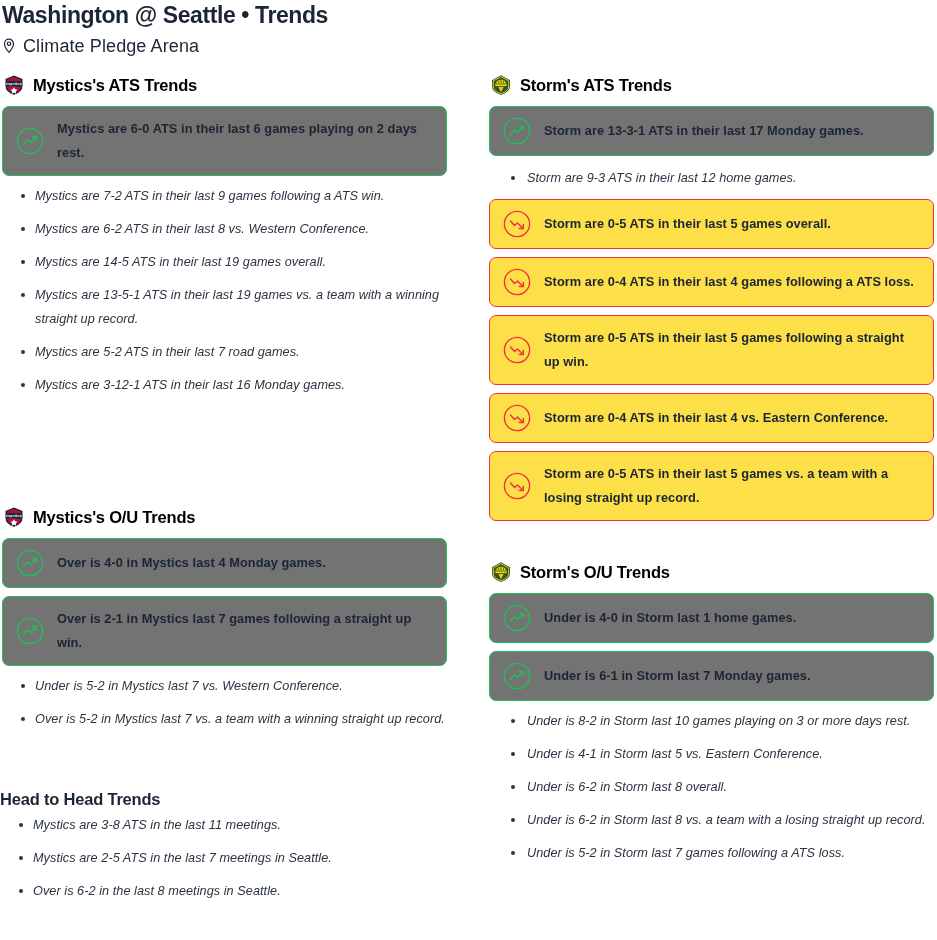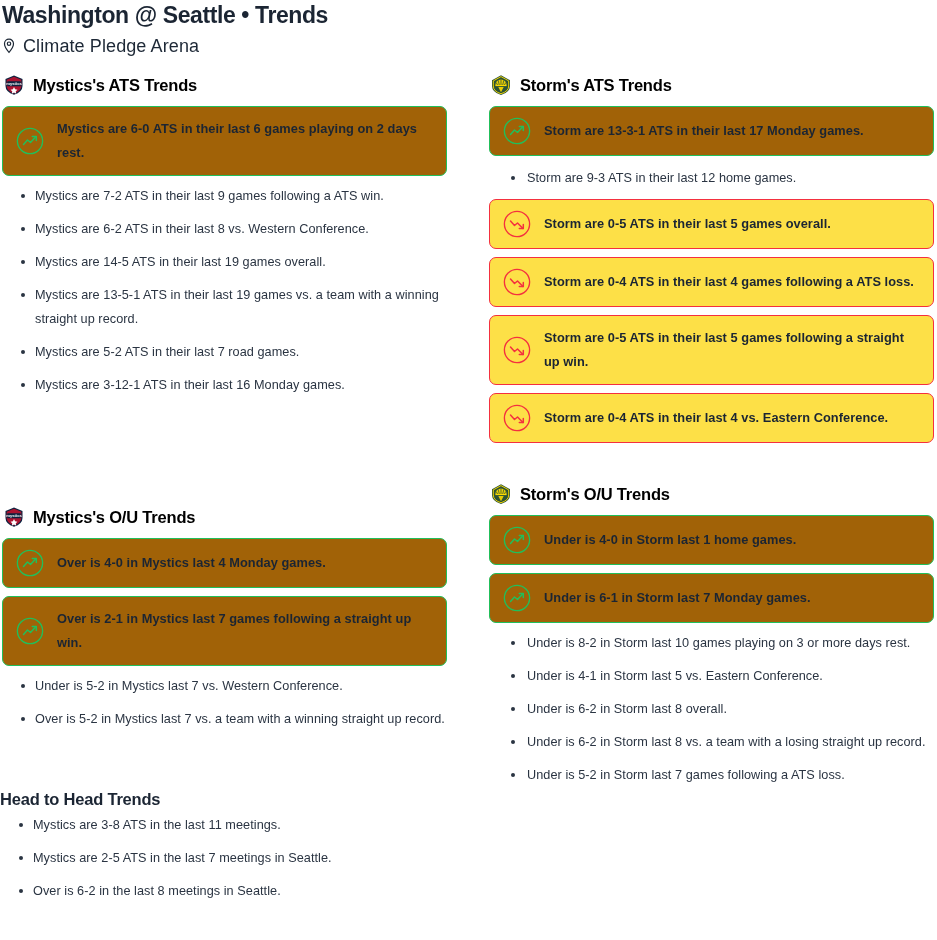--- a/index.html
+++ b/index.html
@@ -59,41 +59,42 @@
   .card {
     display: flex;
     align-items: center;
     gap: 13px;
     border-radius: 7px;
     border: 1.3px solid;
     padding: 10px 13px;
     margin-bottom: 8px;
     min-height: 40px;
   }
-  .card.up   { background: #a16207; border-color: #21bf5b; }
+  .card.up   { background: #737373; border-color: #21bf5b; }
   .card.down { background: #fde047; border-color: #f4303f; }
   .card .tico { width: 28px; height: 28px; flex: 0 0 28px; display: block; }
   .card .ctext {
     font-size: 12.8px;
     font-weight: bold;
     line-height: 24px;
     color: #1b2533;
     letter-spacing: 0.05px;
   }
 
   
   ul.trend-list { list-style: none; margin: 0; padding: 0; }
   ul.trend-list li {
     position: relative;
     padding-left: 33px;
     font-size: 12.7px;
     line-height: 24px;
     color: #2a3442;
     margin-bottom: 9px;
     letter-spacing: 0.05px;
+    font-style: italic;
   }
   ul.trend-list li::before {
     content: "";
     position: absolute;
     left: 19px;
     top: 10px;
     width: 4px;
     height: 4px;
     border-radius: 50%;
     background: #2a3442;
@@ -288,20 +289,30 @@
         <span class="tico">
           <svg width="28" height="28" viewBox="0 0 28 28" xmlns="http://www.w3.org/2000/svg">
             <circle cx="14" cy="14" r="12.6" stroke="#f4303f" stroke-width="1.35" fill="none"></circle>
             <polyline points="7.5,11 11.5,15.5 14.5,13 20,18.5" stroke="#f4303f" stroke-width="1.5" fill="none" stroke-linecap="round" stroke-linejoin="round"></polyline>
             <polyline points="16.3,18.5 20.3,18.5 20.3,14.6" stroke="#f4303f" stroke-width="1.5" fill="none" stroke-linecap="round" stroke-linejoin="round"></polyline>
           </svg>
         </span>
         <span class="ctext">Storm are 0-4 ATS in their last 4 vs. Eastern Conference.</span>
       </div>
 
+      <div class="card down">
+        <span class="tico">
+          <svg width="28" height="28" viewBox="0 0 28 28" xmlns="http://www.w3.org/2000/svg">
+            <circle cx="14" cy="14" r="12.6" stroke="#f4303f" stroke-width="1.35" fill="none"></circle>
+            <polyline points="7.5,11 11.5,15.5 14.5,13 20,18.5" stroke="#f4303f" stroke-width="1.5" fill="none" stroke-linecap="round" stroke-linejoin="round"></polyline>
+            <polyline points="16.3,18.5 20.3,18.5 20.3,14.6" stroke="#f4303f" stroke-width="1.5" fill="none" stroke-linecap="round" stroke-linejoin="round"></polyline>
+          </svg>
+        </span>
+        <span class="ctext">Storm are 0-5 ATS in their last 5 games vs. a team with a losing straight up record.</span>
+      </div>
 
       <div style="margin-top:39px;">
         <div class="section-head">
           <span class="team-logo">
             <svg width="24" height="24" viewBox="0 0 24 24" xmlns="http://www.w3.org/2000/svg">
               <path d="M12 2.2 L21 7.2 L21 13 Q21 19.3 12 22 Q3 19.3 3 13 L3 7.2 Z" fill="#2c5234"></path>
               <path d="M12 3.6 L19.7 7.9 L19.7 13 Q19.7 18.4 12 20.7 Q4.3 18.4 4.3 13 L4.3 7.9 Z" fill="none" stroke="#fddb00" stroke-width="0.9"></path>
               <path d="M12 6.4 a5.6 5.6 0 0 1 5.6 5.6 H6.4 A5.6 5.6 0 0 1 12 6.4z" fill="#fddb00" opacity="0.92"></path>
               <rect x="6.4" y="12" width="11.2" height="1.1" fill="#fddb00"></rect>
               <g stroke="#2c5234" stroke-width="0.75">

